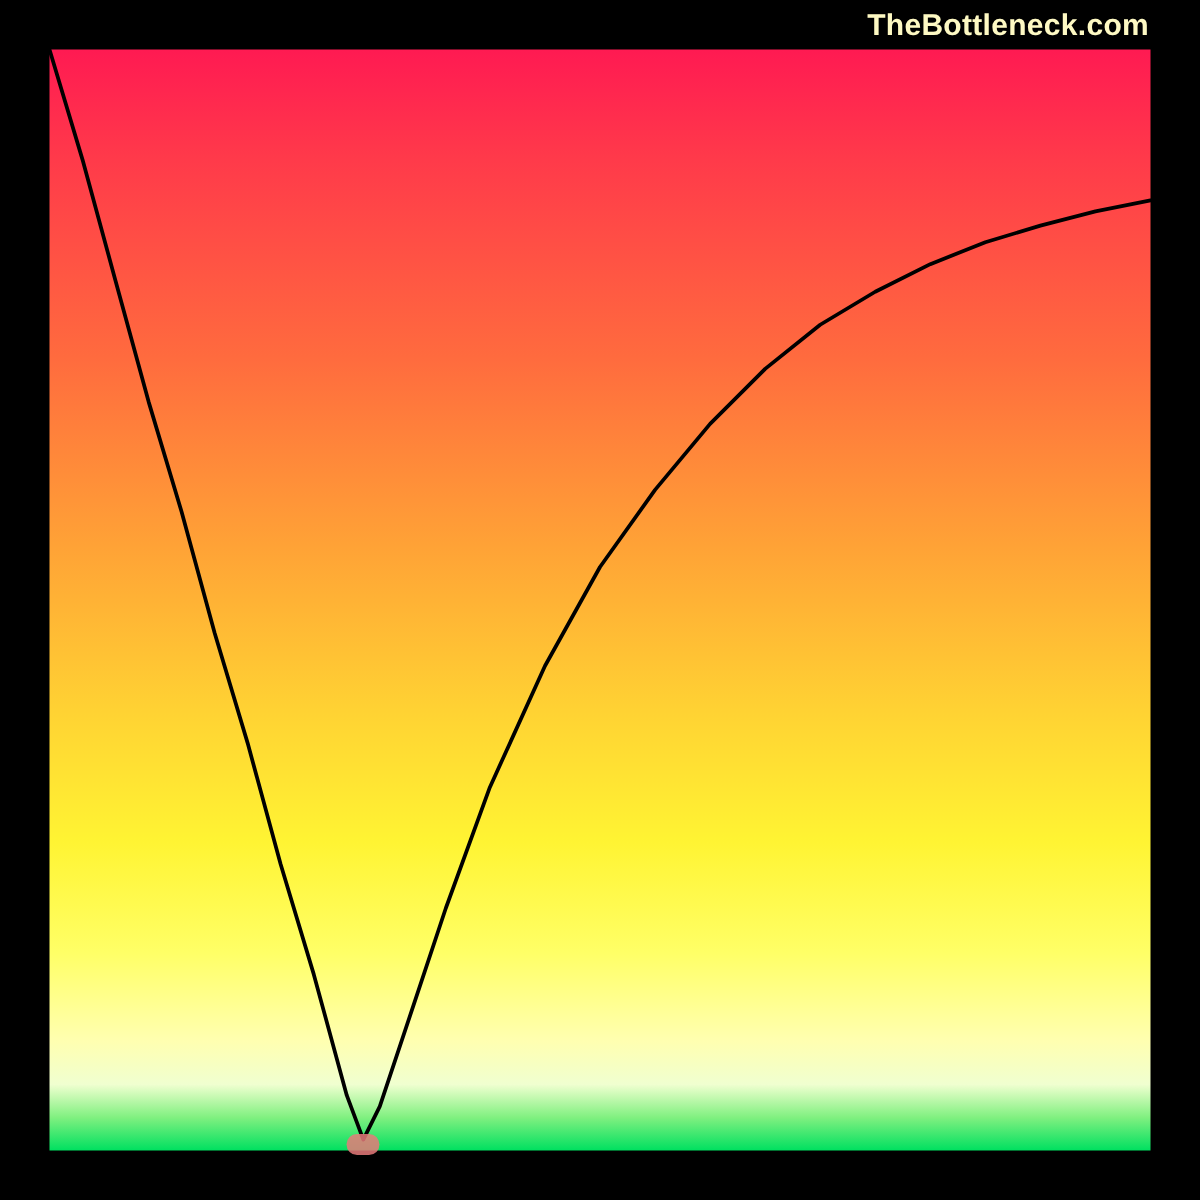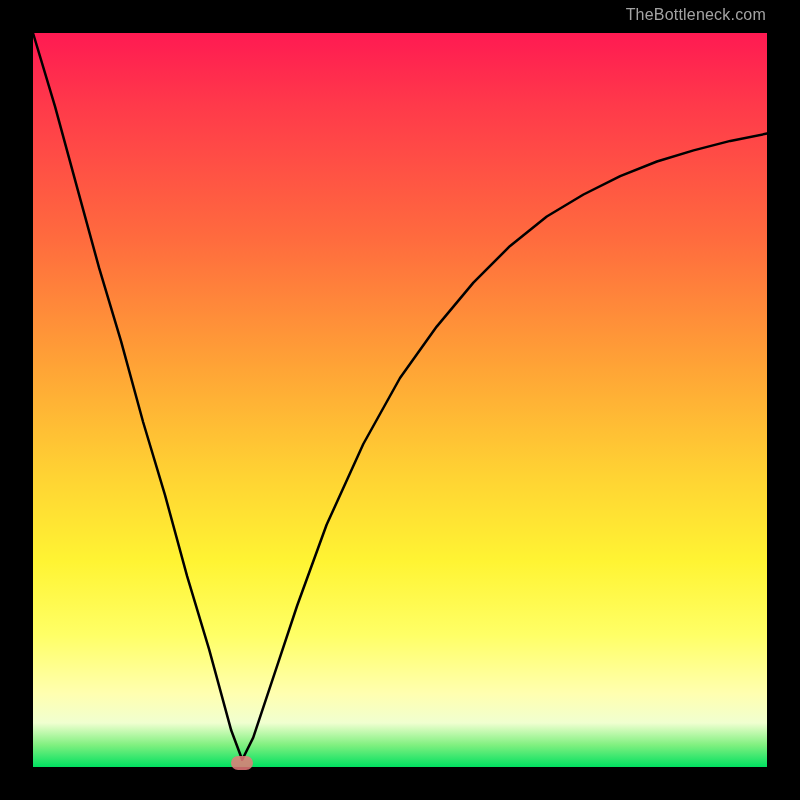--- a/index.html
+++ b/index.html
@@ -36,23 +36,23 @@
       #ffffb0 90%,
       #f0ffd0 94%,
       #80f080 97%,
       #00e060 100%
     );
   }
   .watermark {
     position: absolute;
     top: 6px;
     right: 34px;
-    color: #a3a3a3;
-    font-size: 16px;
-    font-weight: 400;
+    color: #fef9c3;
+    font-size: 20px;
+    font-weight: 700;
     letter-spacing: 0.2px;
     user-select: none;
   }
   svg.curve {
     position: absolute;
     left: 0;
     top: 0;
     width: 734px;
     height: 734px;
     overflow: visible;

